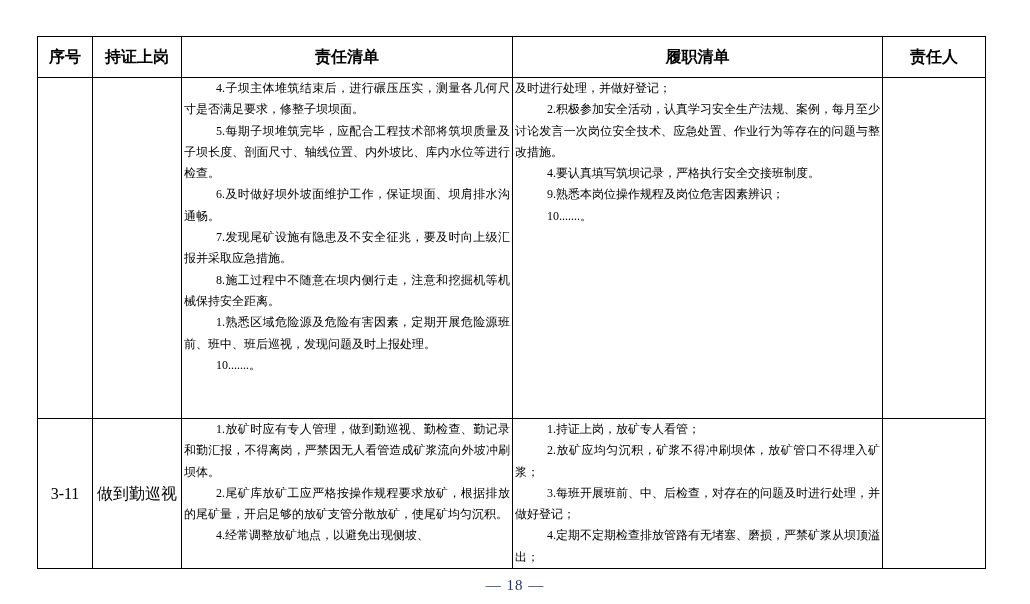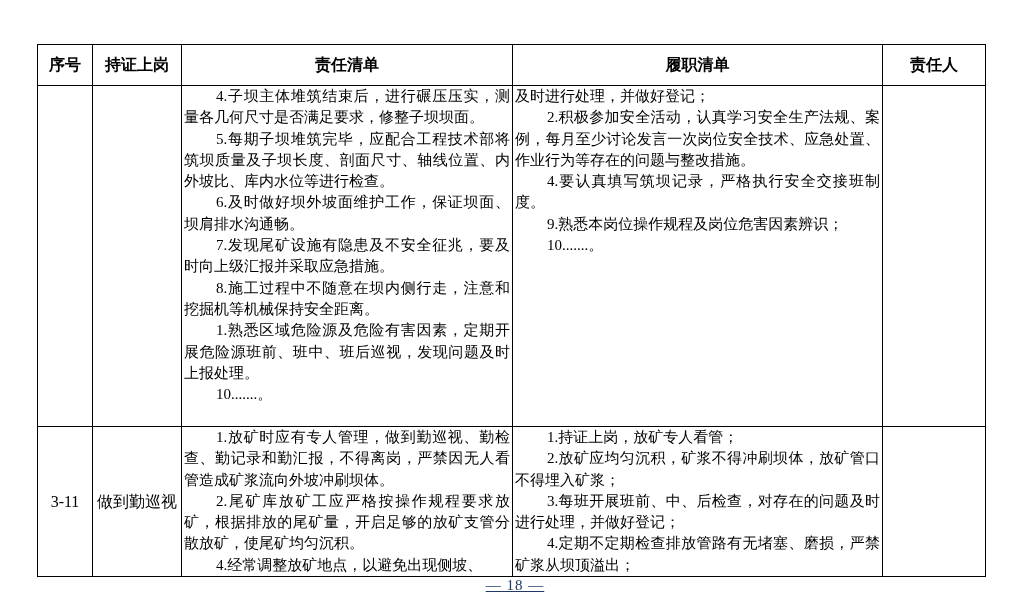--- a/index.html
+++ b/index.html
@@ -3,51 +3,51 @@
 <meta charset="utf-8">
 <style>
   html,body{margin:0;padding:0;background:#ffffff;}
   body{
     width:1030px;height:604px;position:relative;overflow:hidden;
     font-family:"Liberation Serif","DejaVu Serif",serif;
     color:#000;
   }
   .doc-table{
     position:absolute;left:37px;top:36px;width:948px;
-    border-collapse:collapse;table-layout:fixed;margin-top:8px;
+    border-collapse:collapse;table-layout:fixed;
   }
   .doc-table th,.doc-table td{
     border:1.5px solid #000;
     padding:0 2px;
     overflow:hidden;
   }
   .doc-table th{
     font-family:"Liberation Sans","DejaVu Sans",sans-serif;
     font-weight:bold;font-size:16px;
     text-align:center;vertical-align:middle;
     height:40px;
   }
   .cell-center{
     text-align:center;vertical-align:middle;
     font-size:16px;line-height:21px;
   }
   .cell-text{
     vertical-align:top;
   }
   .para{
-    margin:0;font-size:15px;line-height:21.3px;
+    margin:0;font-size:12px;line-height:21.3px;
     text-align:justify;text-justify:inter-ideograph;
     word-break:break-all;
   }
   .indent{text-indent:32px;}
   .row-tall{height:341px;}
   .row-short{height:150px;}
   .page-footer{
     position:absolute;left:0;top:577px;width:1030px;
-    text-align:center;font-size:15px;letter-spacing:1px;text-decoration:underline;
+    text-align:center;font-size:15px;letter-spacing:1px;
   }
 </style>
 </head>
 <body>
 
 <table class="doc-table">
   <colgroup>
     <col style="width:55px">
     <col style="width:89px">
     <col style="width:331px">

